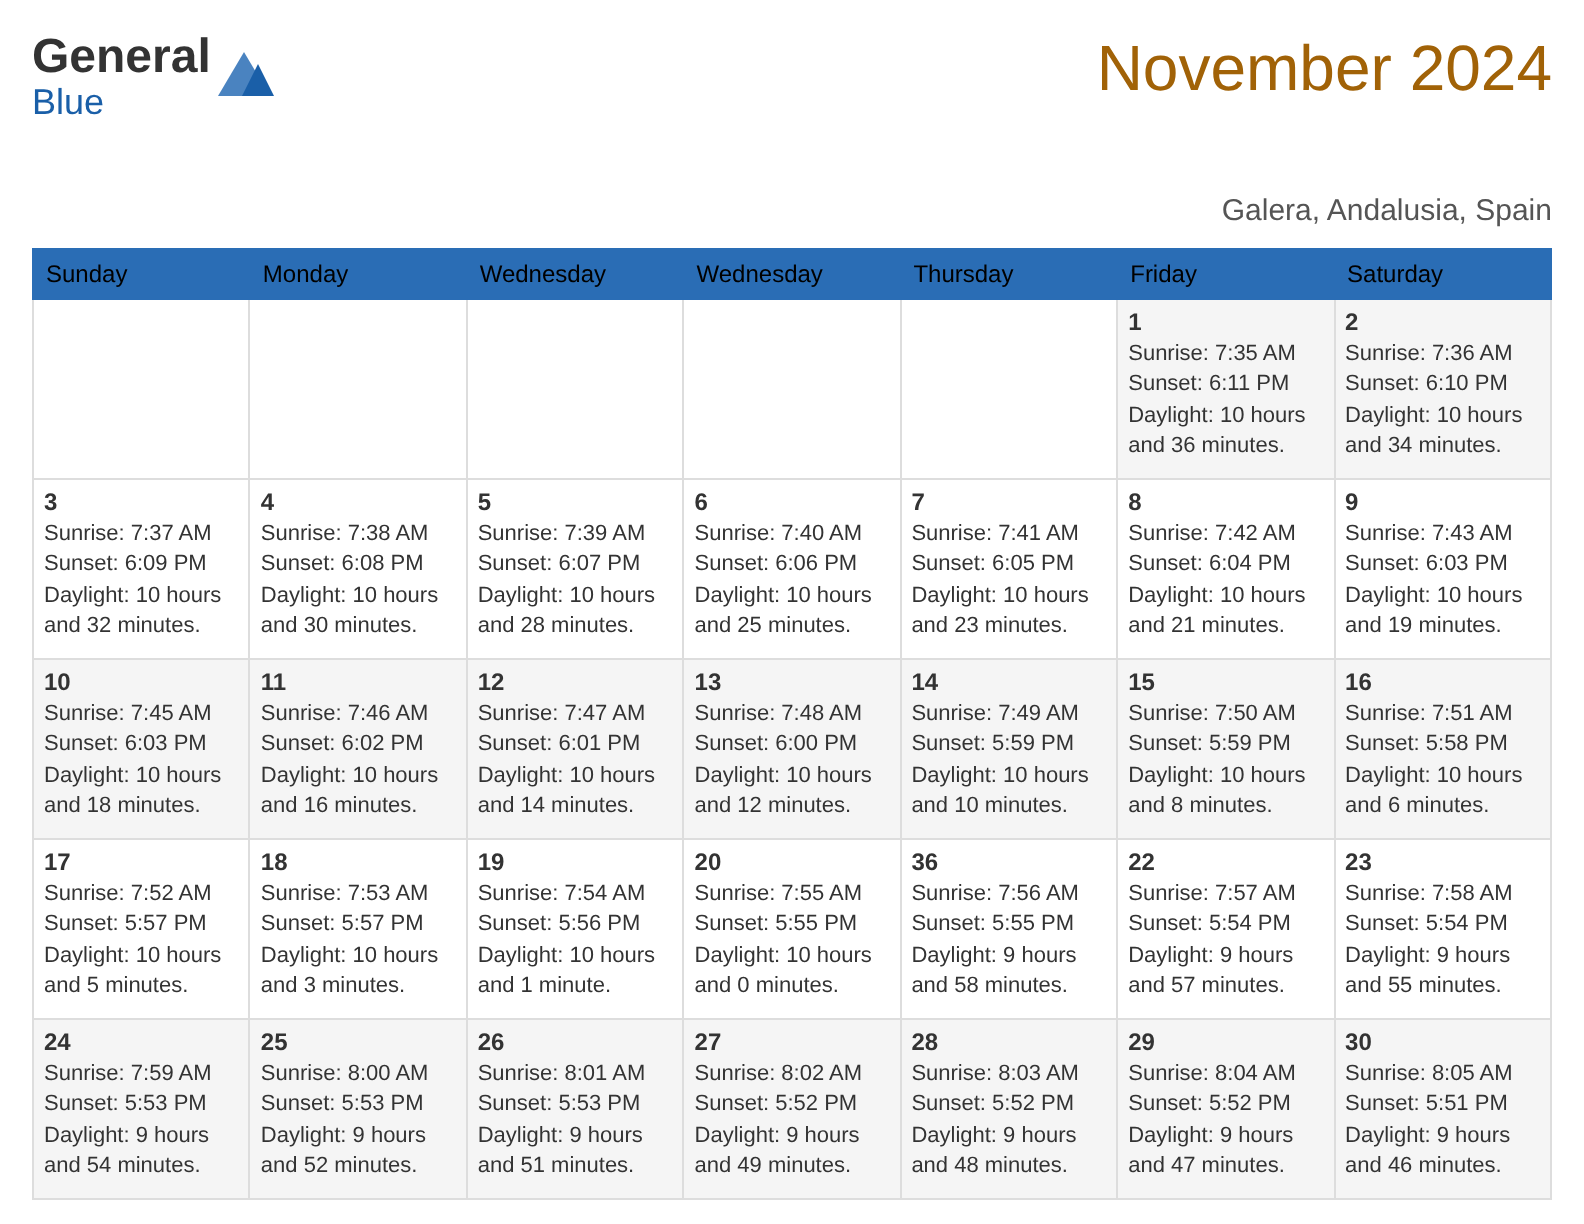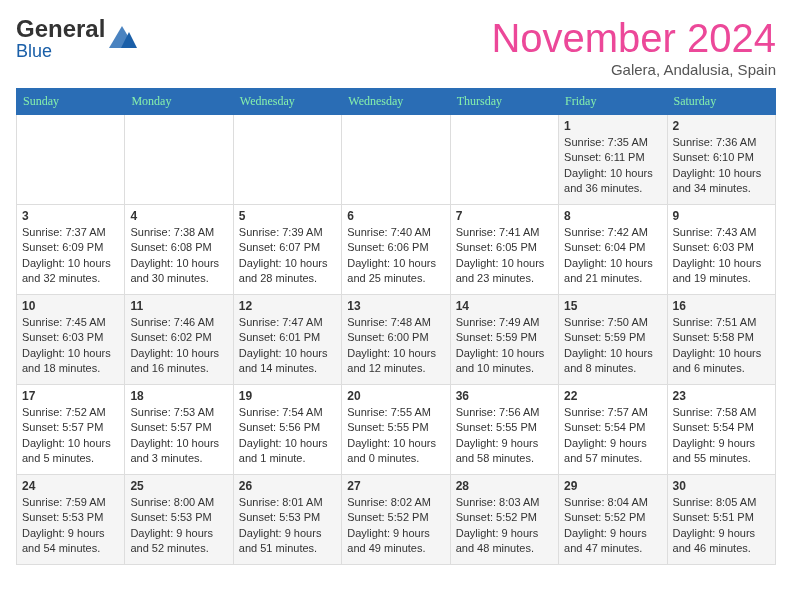--- a/index.html
+++ b/index.html
@@ -38,42 +38,42 @@
     }
     .logo-icon {
       width: 30px;
       height: 30px;
       margin-left: 2px;
     }
     .title-block {
       text-align: right;
     }
     .month-title {
-      font-size: 40px;
+      font-size: 32px;
       font-weight: 300;
-      color: #ec4899;
+      color: #a16207;
     }
     .location {
       font-size: 15px;
       color: #555;
+      margin-top: 44px;
     }
     .calendar {
       width: 100%;
       border-collapse: collapse;
       font-size: 11px;
     }
     .calendar th {
       background-color: #2a6db5;
-      color: #86efac;
+      color: #000000;
       padding: 5px 6px;
       text-align: left;
       font-size: 12px;
       font-weight: normal;
       border: 1px solid #2a6db5;
-      font-family: Liberation Serif, serif;
     }
     .calendar td {
       border: 1px solid #ddd;
       vertical-align: top;
       padding: 4px 5px;
       width: calc(100% / 7);
       min-height: 80px;
       height: 90px;
       background: #fff;
     }

